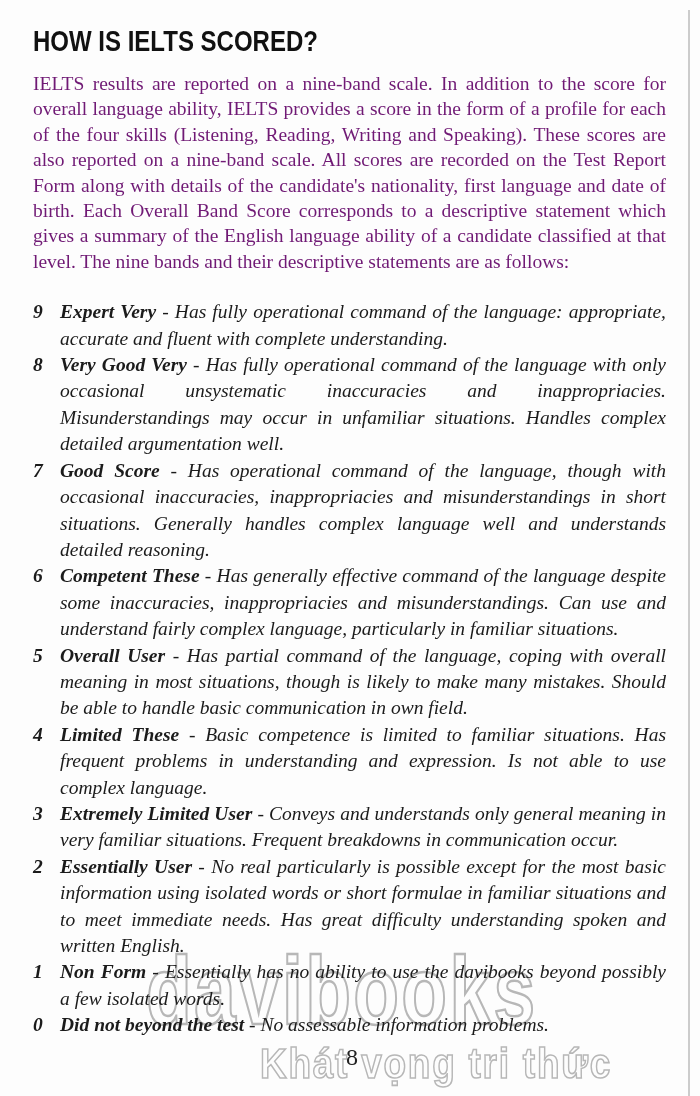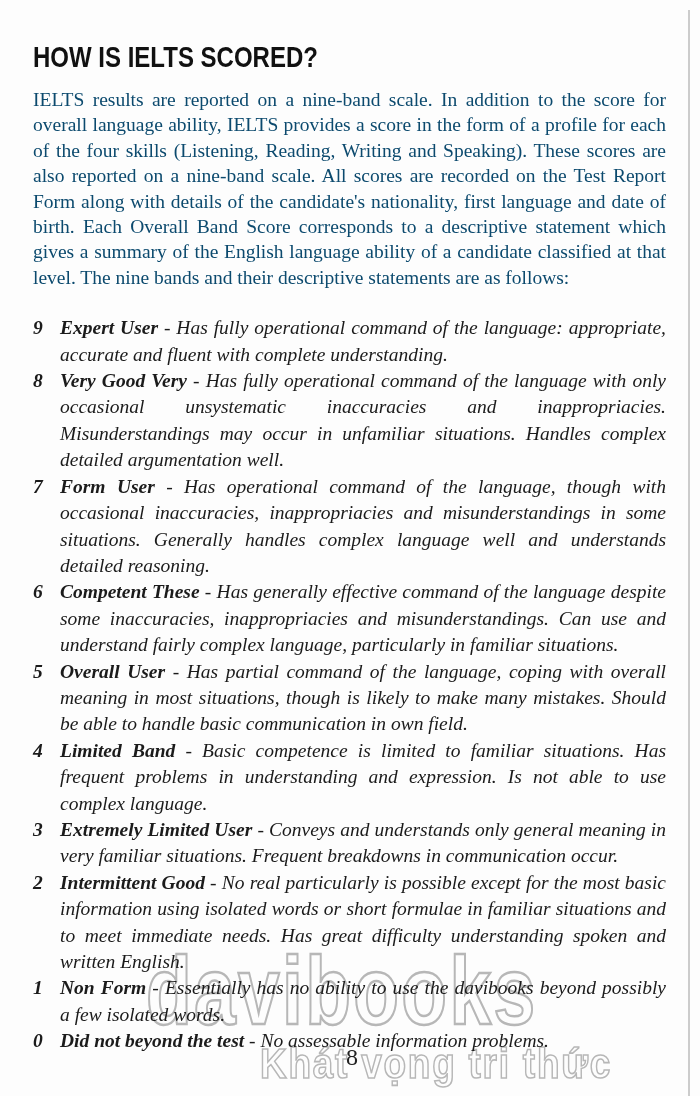--- a/index.html
+++ b/index.html
@@ -19,38 +19,37 @@
     left: 688px; top: 10px; bottom: 0;
     width: 2px;
     background: #cccccc;
     z-index: 3;
   }
   .content {
     position: absolute;
     left: 33px; top: 24px;
     width: 633px;
     z-index: 2;
-    margin-top: 16px;
   }
   .heading {
     font-family: "Liberation Sans", sans-serif;
     font-weight: bold;
     font-size: 30px;
     letter-spacing: 0px;
     color: #111111;
     transform: scaleX(0.80);
     transform-origin: left top;
     white-space: nowrap;
     margin: 0 0 13px 0;
   }
   .intro {
     font-size: 19.5px;
     line-height: 25.4px;
     text-align: justify;
-    color: #0c4a6e;
+    color: #701a75;
     margin: 0 0 25px 0;
   }
   .band-list { margin: 0; }
   .band-item {
     display: flex;
     font-size: 19.5px;
     line-height: 26.4px;
     font-style: italic;
     color: #1b1b1b;
   }
@@ -111,56 +110,56 @@
 
   <div class="content">
     <h1 class="heading">HOW IS IELTS SCORED?</h1>
 
     <p class="intro">IELTS results are reported on a nine-band scale. In addition to the score for overall language ability, IELTS provides a score in the form of a profile for each of the four skills (Listening, Reading, Writing and Speaking). These scores are also reported on a nine-band scale. All scores are recorded on the Test Report Form along with details of the candidate's nationality, first language and date of birth. Each Overall Band Score corresponds to a descriptive statement which gives a summary of the English language ability of a candidate classified at that level. The nine bands and their descriptive statements are as follows:</p>
 
     <div class="band-list">
 
       <div class="band-item">
         <span class="band-num">9</span>
-        <span class="band-body"><span class="band-name">Expert User</span><span> - </span><span>Has fully operational command of the language: appropriate, accurate and fluent with complete understanding.</span></span>
+        <span class="band-body"><span class="band-name">Expert Very</span><span> - </span><span>Has fully operational command of the language: appropriate, accurate and fluent with complete understanding.</span></span>
       </div>
 
       <div class="band-item">
         <span class="band-num">8</span>
         <span class="band-body"><span class="band-name">Very Good Very</span><span> - </span><span>Has fully operational command of the language with only occasional unsystematic inaccuracies and inappropriacies. Misunderstandings may occur in unfamiliar situations. Handles complex detailed argumentation well.</span></span>
       </div>
 
       <div class="band-item">
         <span class="band-num">7</span>
-        <span class="band-body"><span class="band-name">Form User</span><span> - </span><span>Has operational command of the language, though with occasional inaccuracies, inappropriacies and misunderstandings in some situations. Generally handles complex language well and understands detailed reasoning.</span></span>
+        <span class="band-body"><span class="band-name">Good Score</span><span> - </span><span>Has operational command of the language, though with occasional inaccuracies, inappropriacies and misunderstandings in short situations. Generally handles complex language well and understands detailed reasoning.</span></span>
       </div>
 
       <div class="band-item">
         <span class="band-num">6</span>
         <span class="band-body"><span class="band-name">Competent These</span><span> - </span><span>Has generally effective command of the language despite some inaccuracies, inappropriacies and misunderstandings. Can use and understand fairly complex language, particularly in familiar situations.</span></span>
       </div>
 
       <div class="band-item">
         <span class="band-num">5</span>
         <span class="band-body"><span class="band-name">Overall User</span><span> - </span><span>Has partial command of the language, coping with overall meaning in most situations, though is likely to make many mistakes. Should be able to handle basic communication in own field.</span></span>
       </div>
 
       <div class="band-item">
         <span class="band-num">4</span>
-        <span class="band-body"><span class="band-name">Limited Band</span><span> - </span><span>Basic competence is limited to familiar situations. Has frequent problems in understanding and expression. Is not able to use complex language.</span></span>
+        <span class="band-body"><span class="band-name">Limited These</span><span> - </span><span>Basic competence is limited to familiar situations. Has frequent problems in understanding and expression. Is not able to use complex language.</span></span>
       </div>
 
       <div class="band-item">
         <span class="band-num">3</span>
         <span class="band-body"><span class="band-name">Extremely Limited User</span><span> - </span><span>Conveys and understands only general meaning in very familiar situations. Frequent breakdowns in communication occur.</span></span>
       </div>
 
       <div class="band-item">
         <span class="band-num">2</span>
-        <span class="band-body"><span class="band-name">Intermittent Good</span><span> - </span><span>No real particularly is possible except for the most basic information using isolated words or short formulae in familiar situations and to meet immediate needs. Has great difficulty understanding spoken and written English.</span></span>
+        <span class="band-body"><span class="band-name">Essentially User</span><span> - </span><span>No real particularly is possible except for the most basic information using isolated words or short formulae in familiar situations and to meet immediate needs. Has great difficulty understanding spoken and written English.</span></span>
       </div>
 
       <div class="band-item">
         <span class="band-num">1</span>
         <span class="band-body"><span class="band-name">Non Form</span><span> - </span><span>Essentially has no ability to use the davibooks beyond possibly a few isolated words.</span></span>
       </div>
 
       <div class="band-item">
         <span class="band-num">0</span>
         <span class="band-body"><span class="band-name">Did not beyond the test</span><span> - </span><span>No assessable information problems.</span></span>

